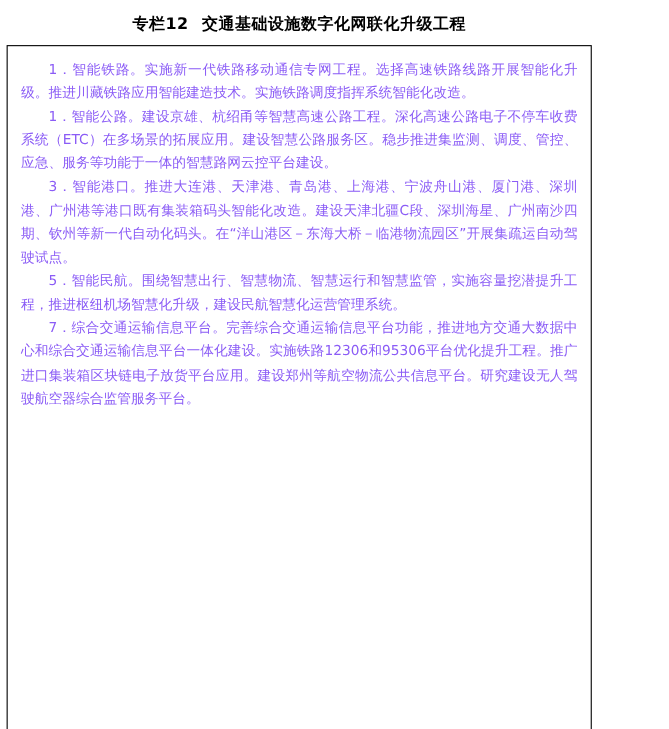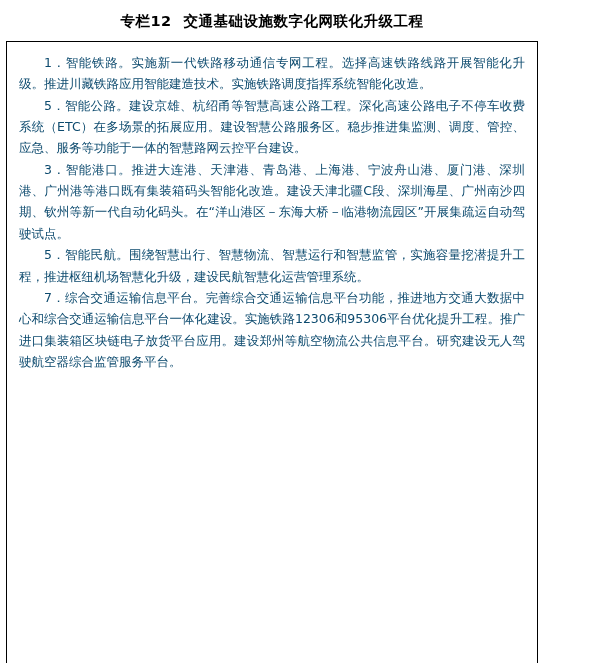--- a/index.html
+++ b/index.html
@@ -40,33 +40,33 @@
     height: 625px;
     overflow: hidden;
   }
   p.para {
     margin: 0 0 0.5px 0;
     font-size: 12.5px;
     line-height: 21.2px;
     text-align: justify;
     text-justify: inter-ideograph;
     text-indent: 2em;
-    color: #0c4a6e;
+    color: #8b5cf6;
   }
 </style>
 </head>
 <body>
 
 <div class="doc-box">
 
   <div class="title-bar">
     <span class="title-num">专栏12</span><span>交通基础设施数字化网联化升级工程</span>
   </div>
 
   <div class="content-frame">
     <p class="para">1．智能铁路。实施新一代铁路移动通信专网工程。选择高速铁路线路开展智能化升级。推进川藏铁路应用智能建造技术。实施铁路调度指挥系统智能化改造。</p>
-    <p class="para">5．智能公路。建设京雄、杭绍甬等智慧高速公路工程。深化高速公路电子不停车收费系统（ETC）在多场景的拓展应用。建设智慧公路服务区。稳步推进集监测、调度、管控、应急、服务等功能于一体的智慧路网云控平台建设。</p>
+    <p class="para">1．智能公路。建设京雄、杭绍甬等智慧高速公路工程。深化高速公路电子不停车收费系统（ETC）在多场景的拓展应用。建设智慧公路服务区。稳步推进集监测、调度、管控、应急、服务等功能于一体的智慧路网云控平台建设。</p>
     <p class="para">3．智能港口。推进大连港、天津港、青岛港、上海港、宁波舟山港、厦门港、深圳港、广州港等港口既有集装箱码头智能化改造。建设天津北疆C段、深圳海星、广州南沙四期、钦州等新一代自动化码头。在“洋山港区－东海大桥－临港物流园区”开展集疏运自动驾驶试点。</p>
     <p class="para">5．智能民航。围绕智慧出行、智慧物流、智慧运行和智慧监管，实施容量挖潜提升工程，推进枢纽机场智慧化升级，建设民航智慧化运营管理系统。</p>
     <p class="para">7．综合交通运输信息平台。完善综合交通运输信息平台功能，推进地方交通大数据中心和综合交通运输信息平台一体化建设。实施铁路12306和95306平台优化提升工程。推广进口集装箱区块链电子放货平台应用。建设郑州等航空物流公共信息平台。研究建设无人驾驶航空器综合监管服务平台。</p>
   </div>
 
 </div>
 
 </body></html>

